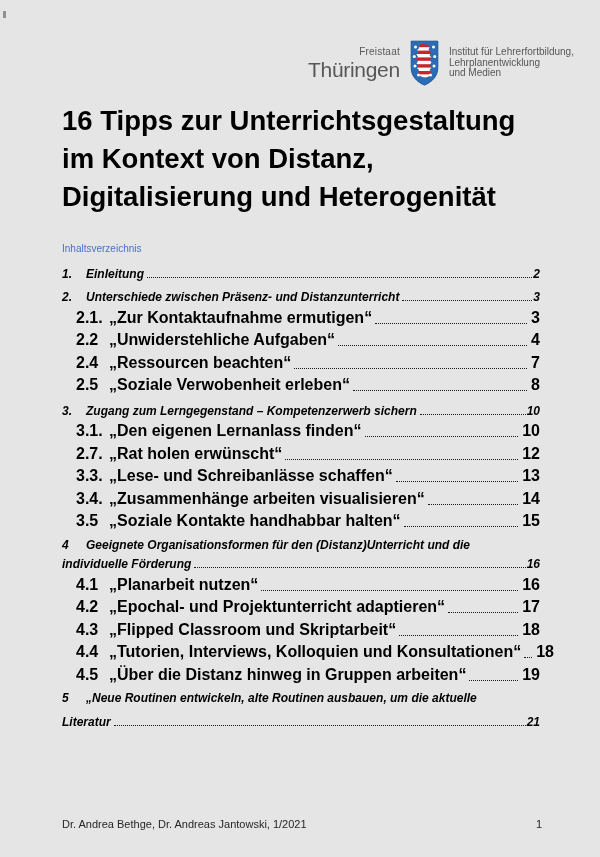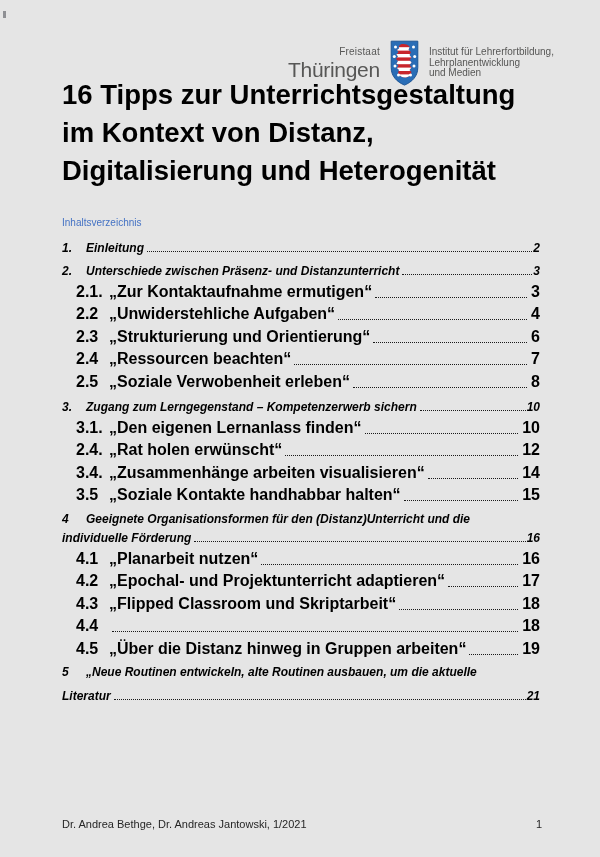--- a/index.html
+++ b/index.html
@@ -12,28 +12,28 @@
 
   
   .artifact { position:absolute; left:3px; top:11px; width:3px; height:7px; background:#8f9094; }
 
   
   .brand {
     position:absolute; top:40px; left:288px; display:flex; align-items:center; gap:10px;
   }
   .brand-text { text-align:right; color:#575756; line-height:1; }
   .brand-freistaat { font-size:10px; display:block; margin-bottom:2px; letter-spacing:0.2px; }
-  .brand-thueringen { font-size:21px; display:block; letter-spacing:-0.3px; }
+  .brand-thueringen { font-size:21px; display:block; letter-spacing:-0.3px;margin-left:20px; }
   .crest { width:29px; height:46px; display:block; }
   .institute { font-size:10px; color:#575756; line-height:10.5px; }
 
   
   .content { position:absolute; left:62px; right:60px; top:0; }
   h1.doc-title {
-    margin:0; padding-top:76px; font-size:27.5px; line-height:38px;
+    margin:0; padding-top:102px; font-size:27.5px; line-height:38px;
     font-weight:bold; color:#000; letter-spacing:0;
   }
   .toc-heading {
     margin-top:27px; font-size:10px; color:#4472C4; font-weight:400;
   }
 
   
   .toc { margin-top:4px; }
   .toc-row { height:22.5px; display:flex; align-items:flex-end; }
   .toc-row2 { margin-top:2px; }
@@ -132,26 +132,20 @@
         <span class="pg">3</span>
       </div>
 
       <div class="toc-row l2">
         <span class="num">2.2</span>
         <span class="lbl">„Unwiderstehliche Aufgaben“</span>
         <span class="dots"></span>
         <span class="pg">4</span>
       </div>
 
-      <div class="toc-row l2">
-        <span class="num">2.3</span>
-        <span class="lbl">„Strukturierung und Orientierung“</span>
-        <span class="dots"></span>
-        <span class="pg">6</span>
-      </div>
 
       <div class="toc-row l2">
         <span class="num">2.4</span>
         <span class="lbl">„Ressourcen beachten“</span>
         <span class="dots"></span>
         <span class="pg">7</span>
       </div>
 
       <div class="toc-row l2">
         <span class="num">2.5</span>
@@ -168,26 +162,32 @@
       </div>
 
       <div class="toc-row l2">
         <span class="num">3.1.</span>
         <span class="lbl">„Den eigenen Lernanlass finden“</span>
         <span class="dots"></span>
         <span class="pg">10</span>
       </div>
 
       <div class="toc-row l2">
-        <span class="num">2.4.</span>
+        <span class="num">2.7.</span>
         <span class="lbl">„Rat holen erwünscht“</span>
         <span class="dots"></span>
         <span class="pg">12</span>
       </div>
 
+      <div class="toc-row l2">
+        <span class="num">3.3.</span>
+        <span class="lbl">„Lese- und Schreibanlässe schaffen“</span>
+        <span class="dots"></span>
+        <span class="pg">13</span>
+      </div>
 
       <div class="toc-row l2">
         <span class="num">3.4.</span>
         <span class="lbl">„Zusammenhänge arbeiten visualisieren“</span>
         <span class="dots"></span>
         <span class="pg">14</span>
       </div>
 
       <div class="toc-row l2">
         <span class="num">3.5</span>
@@ -224,20 +224,21 @@
 
       <div class="toc-row l2">
         <span class="num">4.3</span>
         <span class="lbl">„Flipped Classroom und Skriptarbeit“</span>
         <span class="dots"></span>
         <span class="pg">18</span>
       </div>
 
       <div class="toc-row l2">
         <span class="num">4.4</span>
+        <span class="lbl">„Tutorien, Interviews, Kolloquien und Konsultationen“</span>
         <span class="dots"></span>
         <span class="pg">18</span>
       </div>
 
       <div class="toc-row l2">
         <span class="num">4.5</span>
         <span class="lbl">„Über die Distanz hinweg in Gruppen arbeiten“</span>
         <span class="dots"></span>
         <span class="pg">19</span>
       </div>

